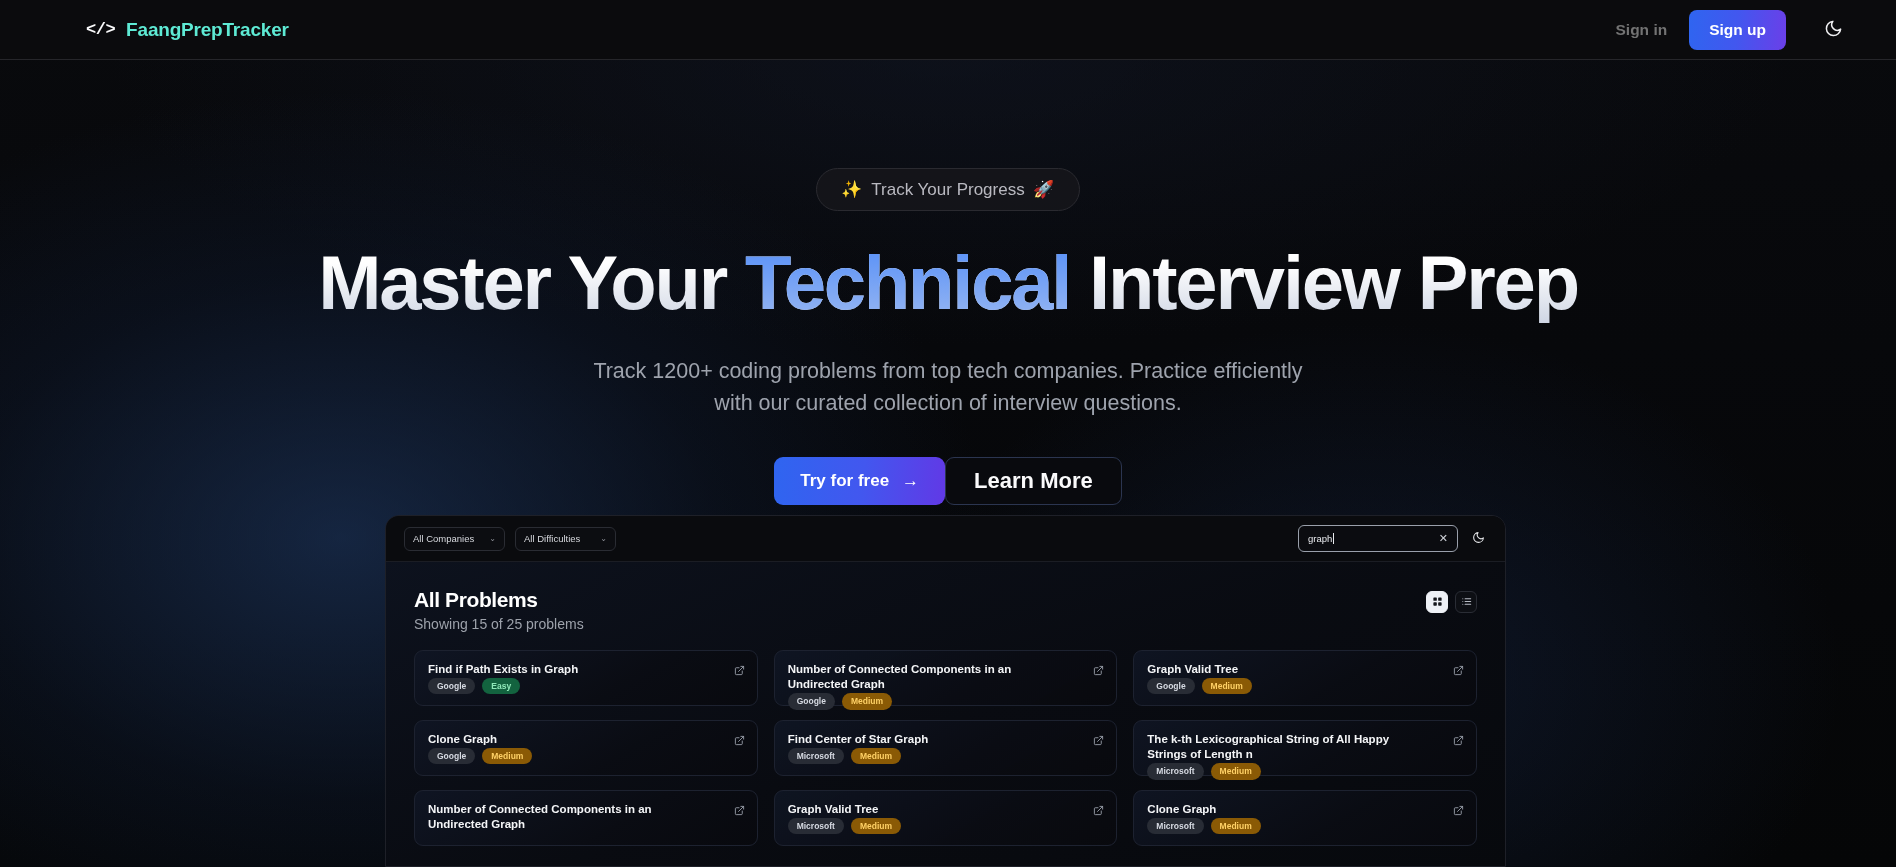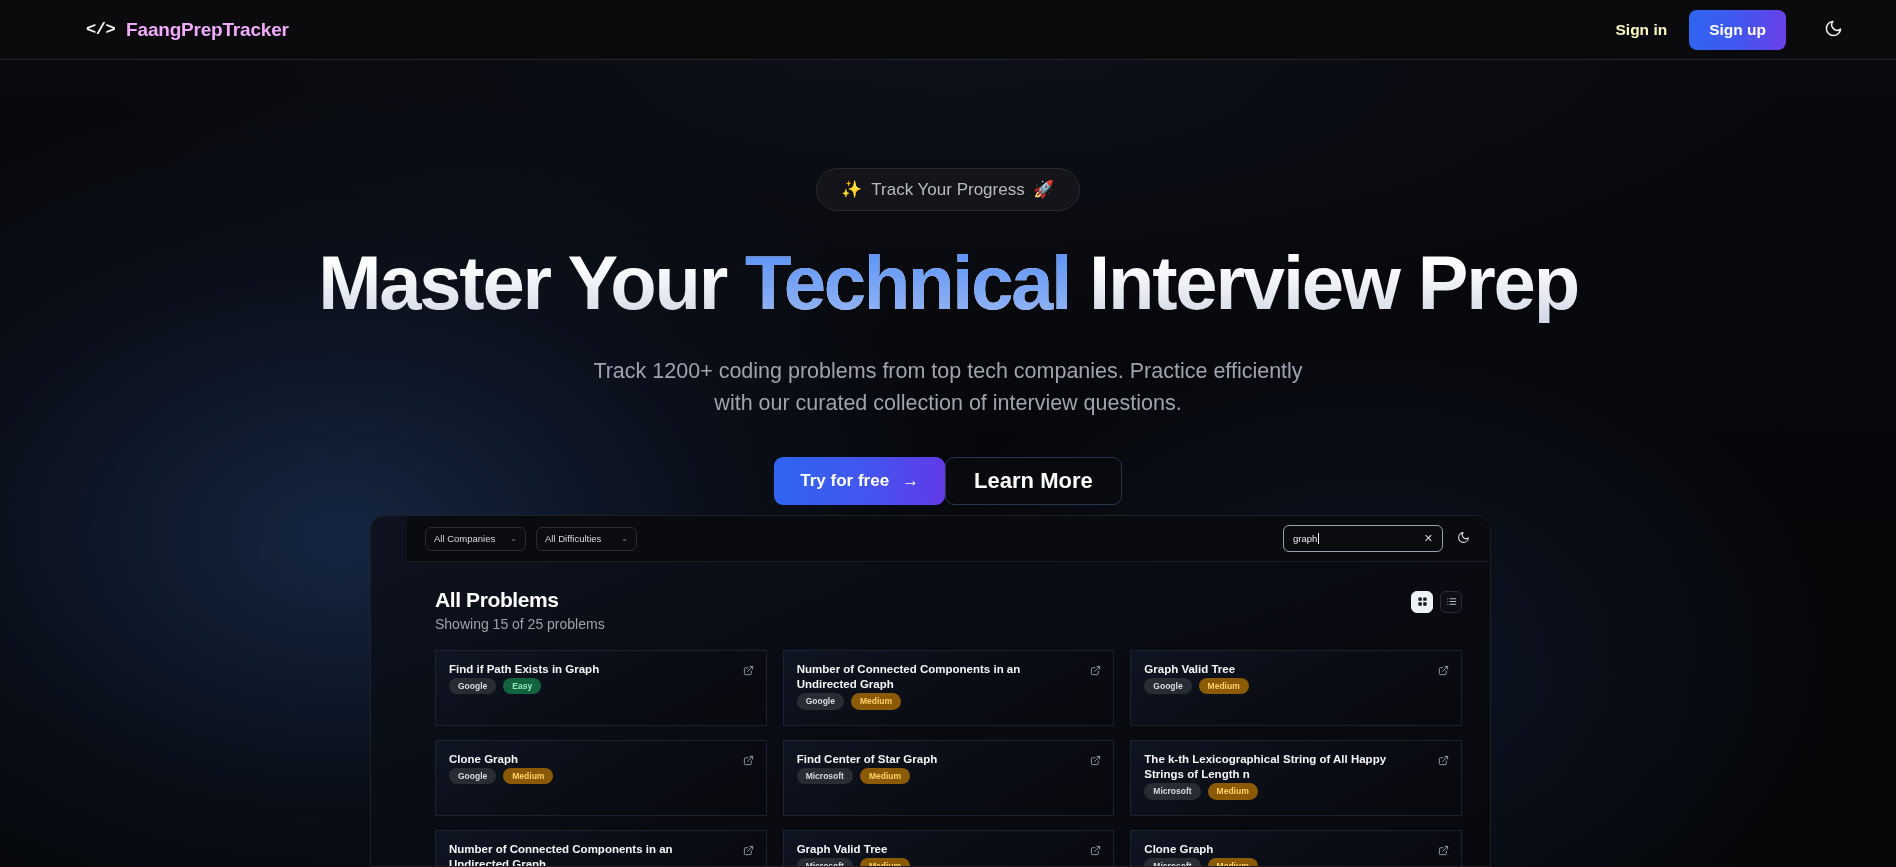--- a/index.html
+++ b/index.html
@@ -33,29 +33,29 @@
   .brand {
     display: flex; align-items: center; gap: 11px;
     margin-left: 86px;
   }
   .brand-glyph {
     font-family: "Liberation Mono", monospace;
     font-size: 17px; font-weight: bold;
     color: #fbfbfc; letter-spacing: -0.5px;
   }
   .brand-name {
-    font-size: 19px; font-weight: bold; color: #f0abfc;
+    font-size: 19px; font-weight: bold; color: #5eead4;
     letter-spacing: -0.2px;
   }
   .nav-right {
     margin-left: auto; margin-right: 50px;
     display: flex; align-items: center; gap: 22px;
   }
   .signin {
-    font-size: 15.5px; font-weight: bold; color: #fef9c3;
+    font-size: 15.5px; font-weight: bold; color: #737373;
     background: none; border: none; cursor: pointer;
     font-family: inherit;
   }
   .signup {
     font-size: 15.5px; font-weight: bold; color: #ffffff;
     background: linear-gradient(95deg, #2f65f0 0%, #4257ef 50%, #6b3fe8 100%);
     border: none; border-radius: 8px;
     padding: 11px 20px; cursor: pointer;
     font-family: inherit;
   }
@@ -115,28 +115,27 @@
     background: #090a0e;
     color: #fafafb; font-size: 22px; font-weight: bold;
     border: 1px solid #2b3550; border-radius: 9px;
     padding: 0 28px; height: 48px; cursor: pointer;
     font-family: inherit;
   }
 
   
   .panel {
     position: absolute;
-    left: 370px; top: 515px;
+    left: 385px; top: 515px;
     width: 1121px; height: 352px;
     border: 1px solid #1e2028;
     border-top-left-radius: 14px;
     border-top-right-radius: 14px;
     background: linear-gradient(160deg, rgba(13,18,30,0.96) 0%, rgba(9,11,17,0.97) 55%, rgba(7,9,13,0.98) 100%);
     overflow: hidden;
-    padding-left: 36px;
   }
   .filters {
     height: 46px;
     border-bottom: 1px solid #1b1d24;
     display: flex; align-items: center;
     padding: 0 18px;
     background: #0a0b0e;
   }
   .select {
     position: relative;
@@ -191,23 +190,23 @@
   }
   .vbtn.active { background: #eef1f6; border-color: #eef1f6; }
 
   .grid {
     margin-top: 18px;
     display: grid;
     grid-template-columns: repeat(3, 1fr);
     gap: 14px 16px;
   }
   .card {
-    height: 76px;
+    height: 56px;
     border: 1px solid #1d2230;
-    border-radius: 0;
+    border-radius: 9px;
     background: linear-gradient(150deg, rgba(16,22,37,0.85) 0%, rgba(10,12,19,0.9) 60%, rgba(8,9,14,0.92) 100%);
     padding: 11px 13px 0;
     position: relative;
     cursor: pointer;
   }
   .card-title {
     font-size: 11.5px; font-weight: bold; color: #f4f5f7;
     line-height: 1.32; width: 89%;
   }
   .ext-icon {

